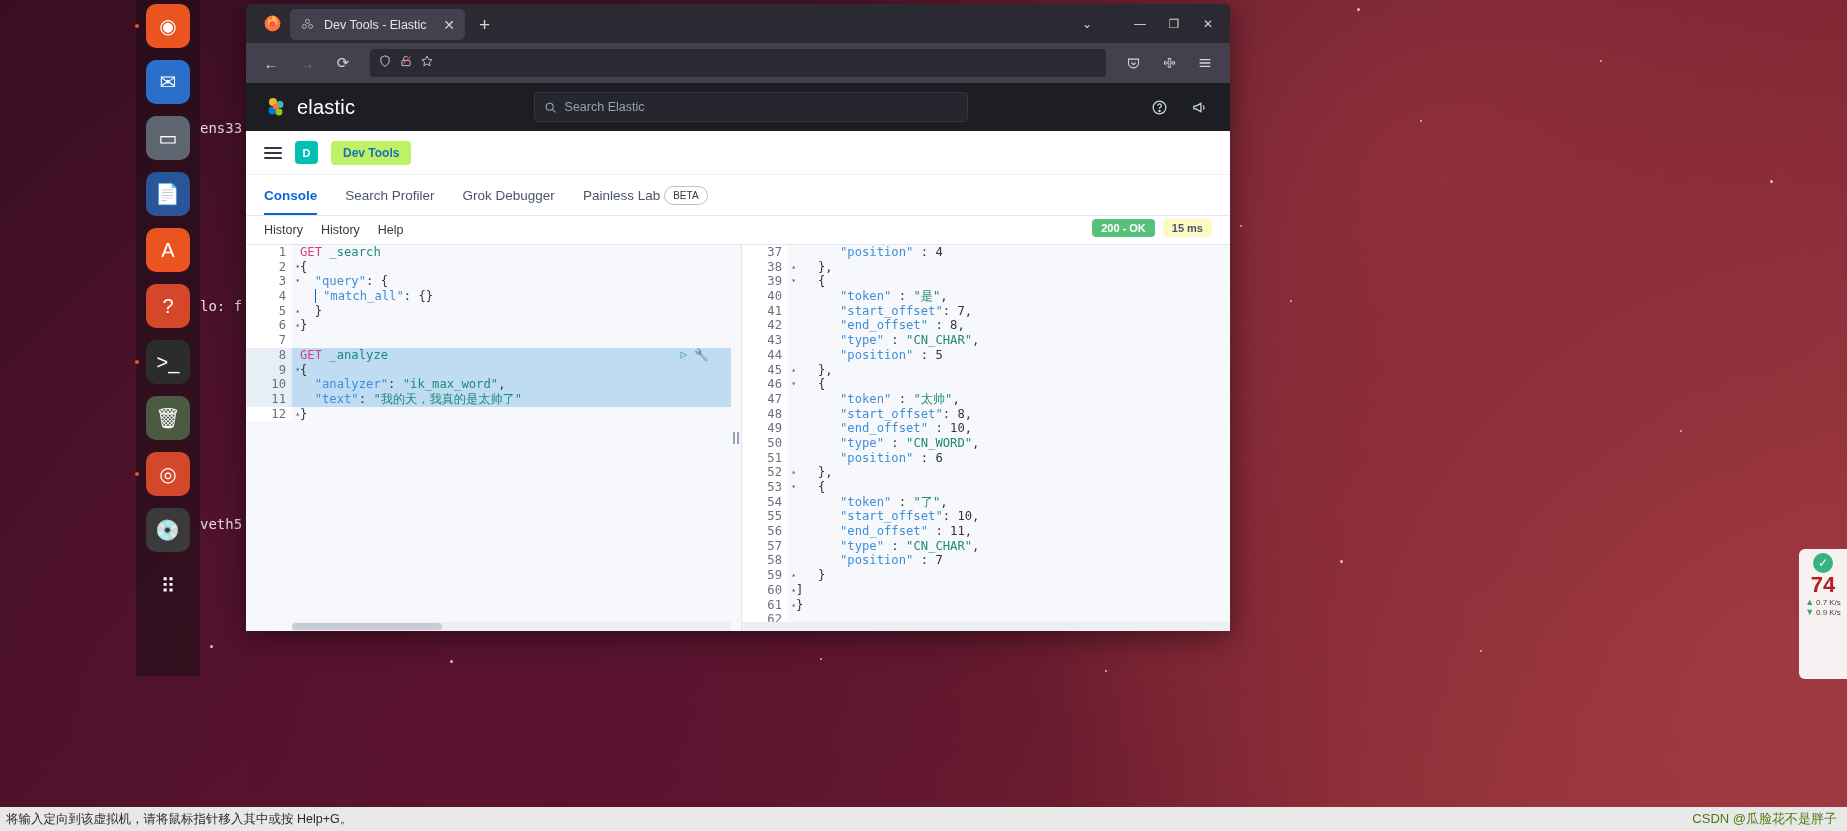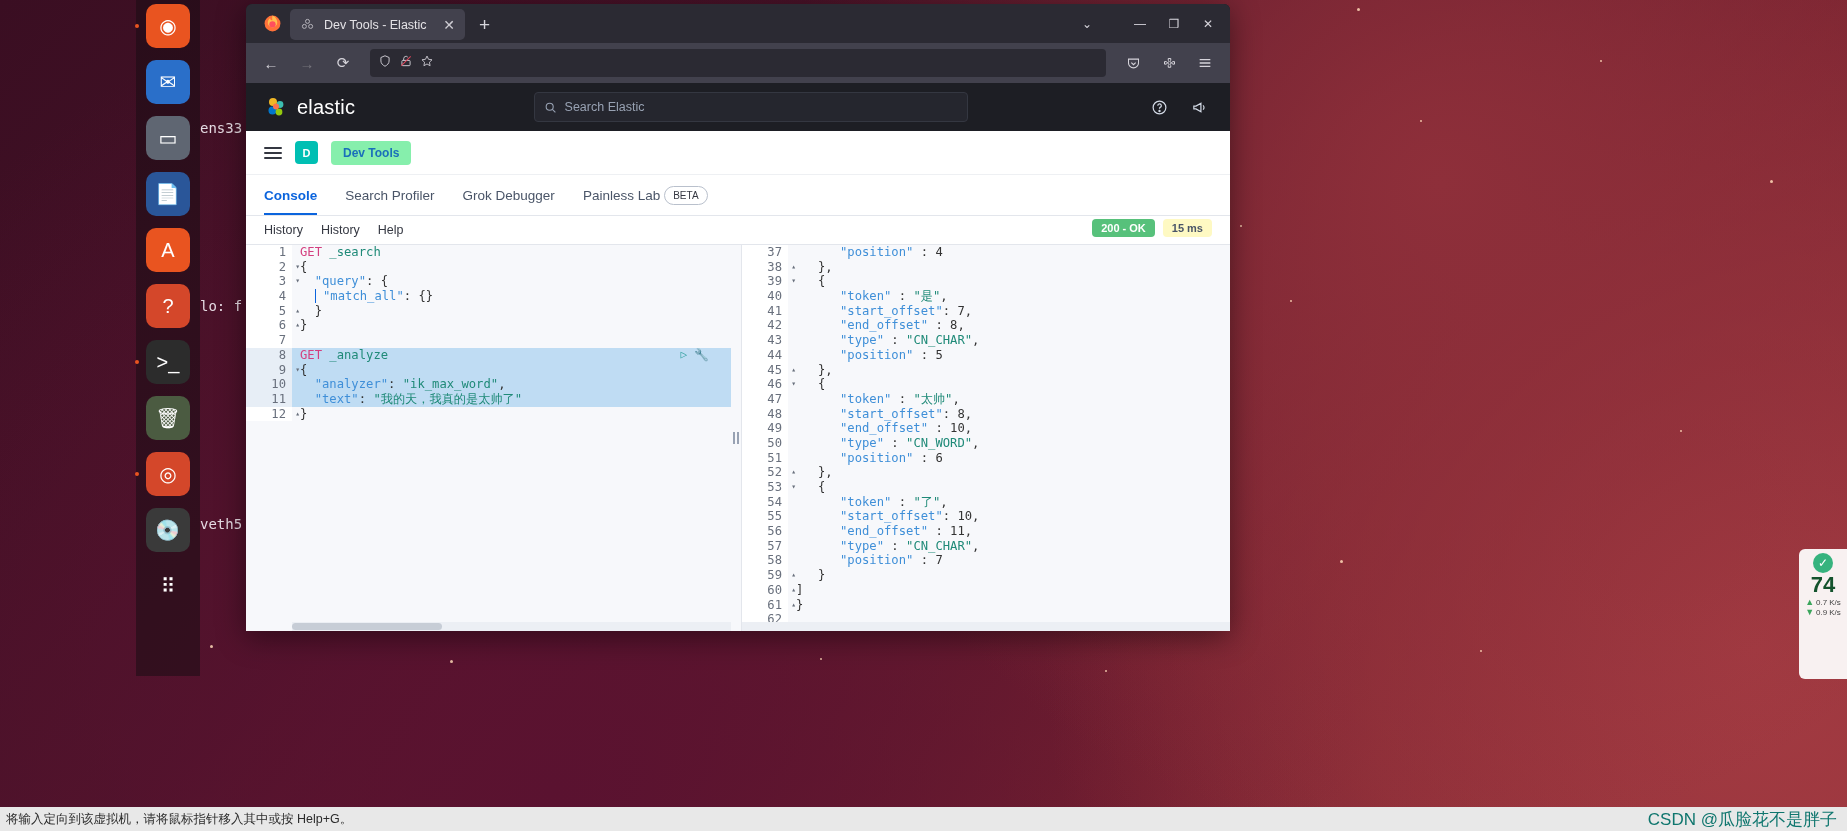--- a/index.html
+++ b/index.html
@@ -91,21 +91,21 @@
     height: 44px; background: #fff; display: flex; align-items: center; gap: 13px;
     padding: 0 18px; border-bottom: 1px solid #eef0f3;
   }
   #hamburger { display: flex; flex-direction: column; gap: 3px; width: 18px; }
   #hamburger i { display:block; height:2px; background:#343741; border-radius:1px; }
   #space-badge {
     width: 23px; height: 23px; background: #00bfb3; border-radius: 4px; color: #fff;
     font-size: 11px; font-weight: bold; display: flex; align-items: center; justify-content: center;
   }
   #bc-pill {
-    background: #86efac; color: #1a6fba; font-size: 12px; font-weight: bold;
+    background: #bef264; color: #1a6fba; font-size: 12px; font-weight: bold;
     padding: 5px 12px; border-radius: 4px;
   }
   #k-tabs { height: 41px; display: flex; align-items: stretch; gap: 0; padding: 0 18px;
     border-bottom: 1px solid #e3e6ec; background:#fff; }
   .k-tab { display:flex; align-items:center; padding: 0 14px; font-size: 13.5px;
     color: #4a5568; position: relative; }
   .k-tab:first-child { padding-left: 0; }
   .k-tab.active { color: #0b64dd; font-weight: 600; }
   .k-tab.active::after { content:''; position:absolute; left:0; right:14px; bottom:0; height:2px; background:#0b64dd; }
   .k-tab:first-child.active::after { left:0; right:14px; }
@@ -151,31 +151,31 @@
   .act-play { color:#36a2a2; font-size:11px; }
   .act-wrench { color:#1d7fd4; font-size:12px; }
   .hscroll { position:absolute; left:46px; right:0; bottom:0; height:9px; background:#eceff4; }
   .hthumb { position:absolute; left:0; top:1px; height:7px; width:150px; background:#c7cdd6; border-radius:4px; }
   
   #vm-status {
     position:absolute; left:0; bottom:0; width:1847px; height:24px;
     background:#e8e8e8; color:#2b2b2b; font-size:12.5px;
     display:flex; align-items:center; padding-left:6px; justify-content:space-between;
   }
-  #vm-watermark { color:#0f766e; font-size:17px; padding-right:10px; }
+  #vm-watermark { color:#4d7c0f; font-size:13px; padding-right:10px; }
   
   #netspeed {
     position:absolute; right:0; top:549px; width:48px; height:130px;
     background:rgba(255,255,255,.93); border-radius:6px 0 0 6px;
     display:flex; flex-direction:column; align-items:center; padding-top:4px;
     font-family:"Liberation Sans", sans-serif;
   }
   #ns-check { width:20px; height:20px; border-radius:50%; background:#36b37e; color:#fff;
     font-size:12px; display:flex; align-items:center; justify-content:center; }
-  #ns-num { color:#14532d; font-size:22px; font-weight:bold; line-height:24px; }
+  #ns-num { color:#b91c1c; font-size:22px; font-weight:bold; line-height:24px; }
   .ns-row { display:flex; align-items:center; gap:2px; font-size:8px; color:#444; }
   .ns-arrow-up { color:#3ba55c; font-size:9px; }
   .ns-arrow-dn { color:#3ba55c; font-size:9px; }
 </style>
 </head>
 <body>
 
 <div id="desktop"></div>
 
 <div class="star" style="left:1357px;top:8px;width:3px;height:3px;"></div>

